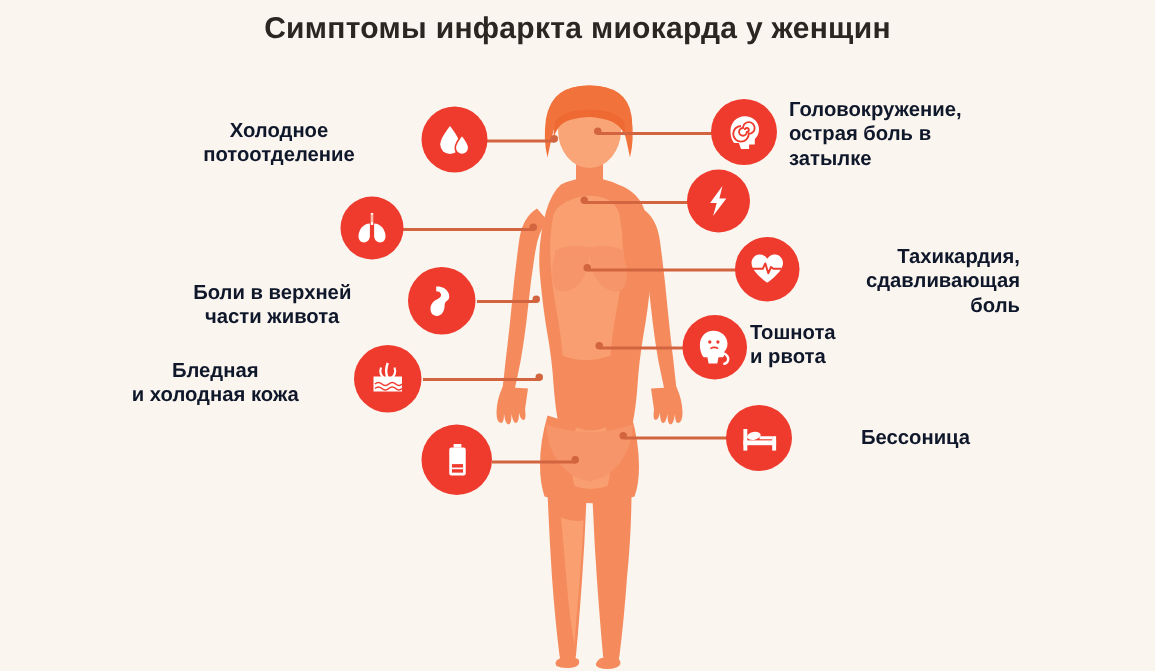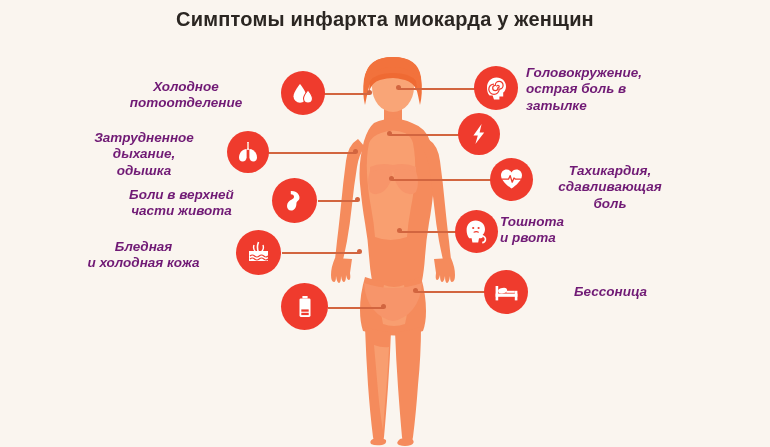--- a/index.html
+++ b/index.html
@@ -31,28 +31,27 @@
   .badge{
     position:absolute;border-radius:50%;
     background:#ef3b2d;
     display:flex;align-items:center;justify-content:center;
   }
   .badge svg{display:block;}
 
   
   .label{
     position:absolute;
-    font-size:13.5px;font-weight:bold;color:#701a75;
+    font-size:13.5px;font-weight:bold;color:#0f172a;
     line-height:1.22;
     white-space:pre-line;
-    font-style:italic;
   }
   .label.r{text-align:center;}
   .label.l{text-align:left;}
-  .label.c{text-align:center;}
+  .label.c{text-align:right;}
 </style>
 </head>
 <body>
 
 <div id="stage">
 
   <div class="title">Симптомы инфаркта миокарда у женщин</div>
 
   <div class="figure">
     <svg width="150" height="392" viewBox="0 0 150 392" xmlns="http://www.w3.org/2000/svg">
@@ -251,23 +250,20 @@
         <rect x="2.6" y="14.6" width="21.8" height="3.2" fill="#fff"></rect>
         <ellipse cx="9.6" cy="11.6" rx="4.6" ry="2.6" fill="#fff" transform="rotate(-12 9.6 11.6)"></ellipse>
         <path d="M13.4 13.8 L21.8 13.8 L21.8 11.8 L13.4 11.8 Z" fill="#fff"></path>
       </svg>
     </span>
   </div>
 
   <div class="label r" style="left:100px;top:79px;width:172px;">Холодное
 потоотделение</div>
 
-  <div class="label r" style="left:70px;top:130px;width:148px;">Затрудненное
-дыхание,
-одышка</div>
 
   <div class="label r" style="left:100px;top:187px;width:163px;">Боли в верхней
 части живота</div>
 
   <div class="label r" style="left:60px;top:239px;width:167px;">Бледная
 и холодная кожа</div>
 
 
   <div class="label l" style="left:526px;top:65px;width:180px;">Головокружение,
 острая боль в

